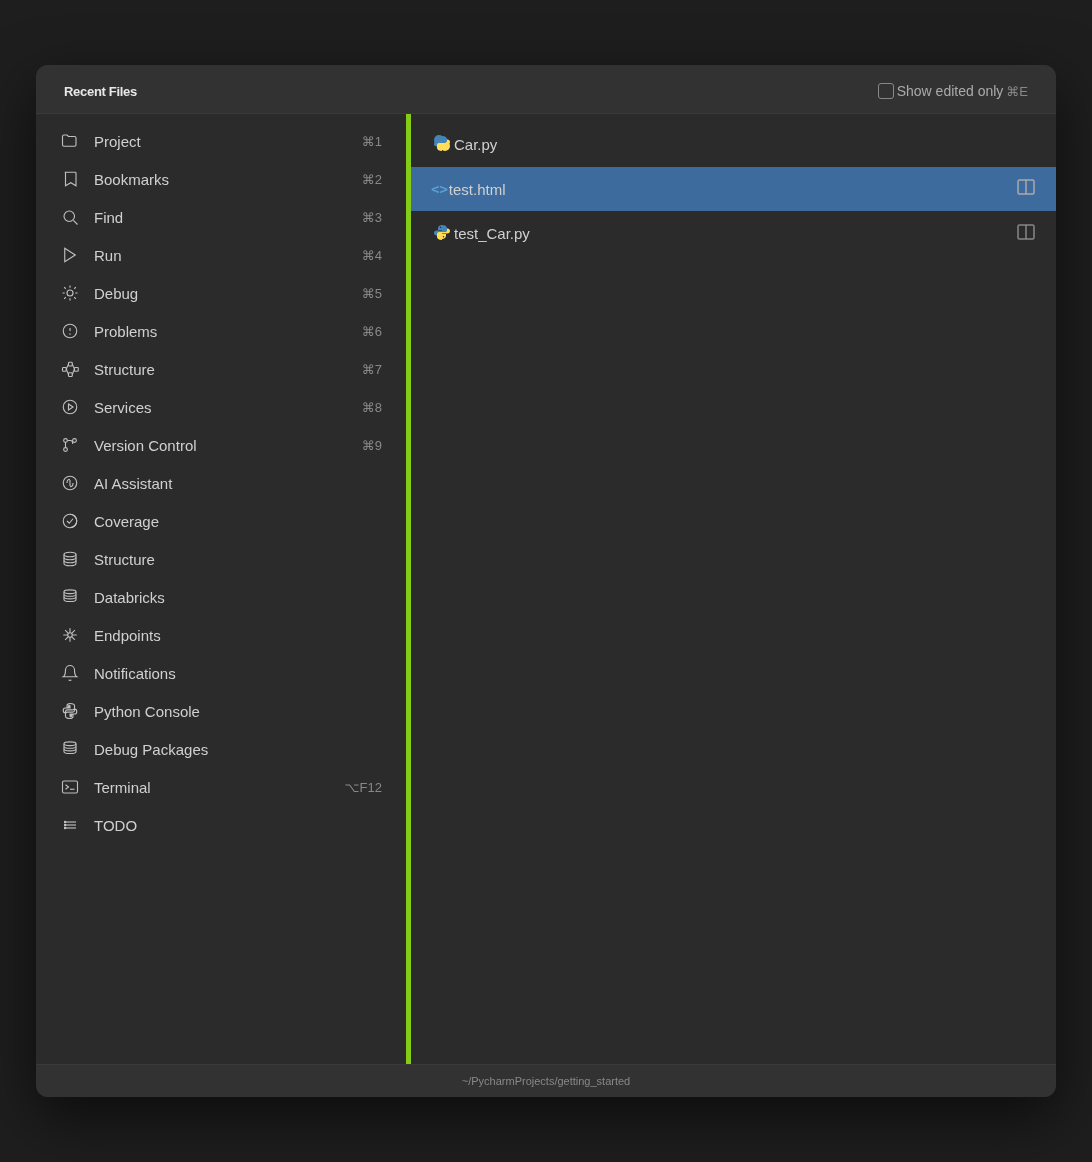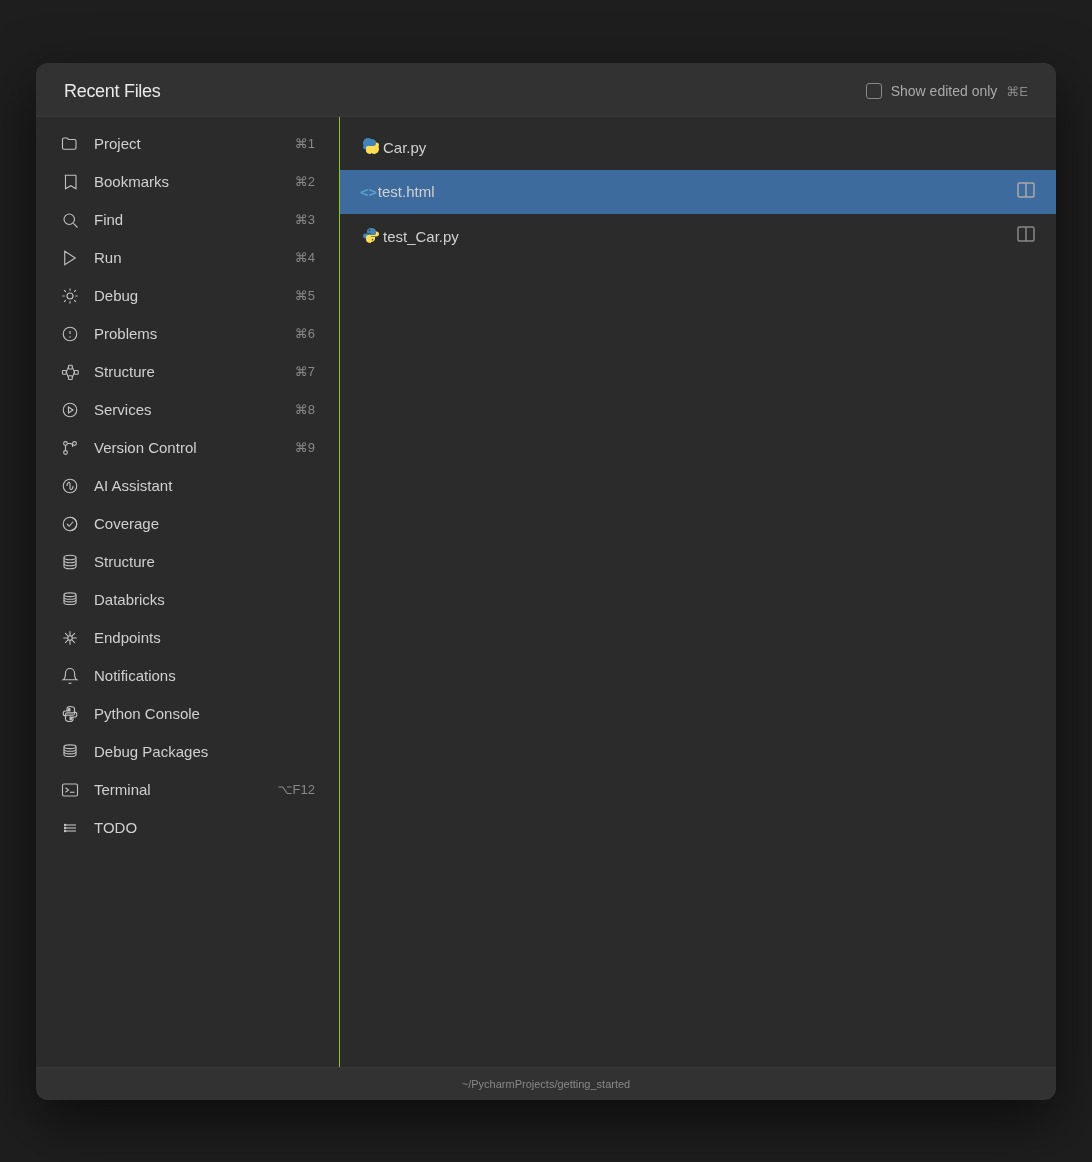--- a/index.html
+++ b/index.html
@@ -20,52 +20,52 @@
     }
     .header {
       background: #323232;
       padding: 18px 28px 14px 28px;
       display: flex;
       align-items: center;
       justify-content: space-between;
       border-bottom: 1px solid #3a3a3a;
     }
     .header-title {
-      font-size: 18px;
-      font-weight: 400;
+      font-size: 13px;
+      font-weight: 700;
       color: #e8e8e8;
       letter-spacing: -0.3px;
     }
     .show-edited {
       display: flex;
       align-items: center;
-      gap: 9px;
+      gap: 3px;
       color: #aaaaaa;
       font-size: 14px;
     }
     .checkbox {
       width: 16px;
       height: 16px;
       border: 1.5px solid #888;
       border-radius: 3px;
       background: transparent;
       display: inline-block;
     }
     .shortcut-key {
       color: #888;
       font-size: 13px;
     }
     .content {
       display: flex;
       min-height: 950px;
     }
     .sidebar {
-      width: 304px;
+      width: 375px;
       background: #2b2b2b;
-      border-right: 1px solid #84cc16;
+      border-right: 5px solid #84cc16;
       padding: 8px 0;
       flex-shrink: 0;
     }
     .sidebar-item {
       display: flex;
       align-items: center;
       padding: 9px 24px;
       cursor: pointer;
       color: #d0d0d0;
       font-size: 15px;

